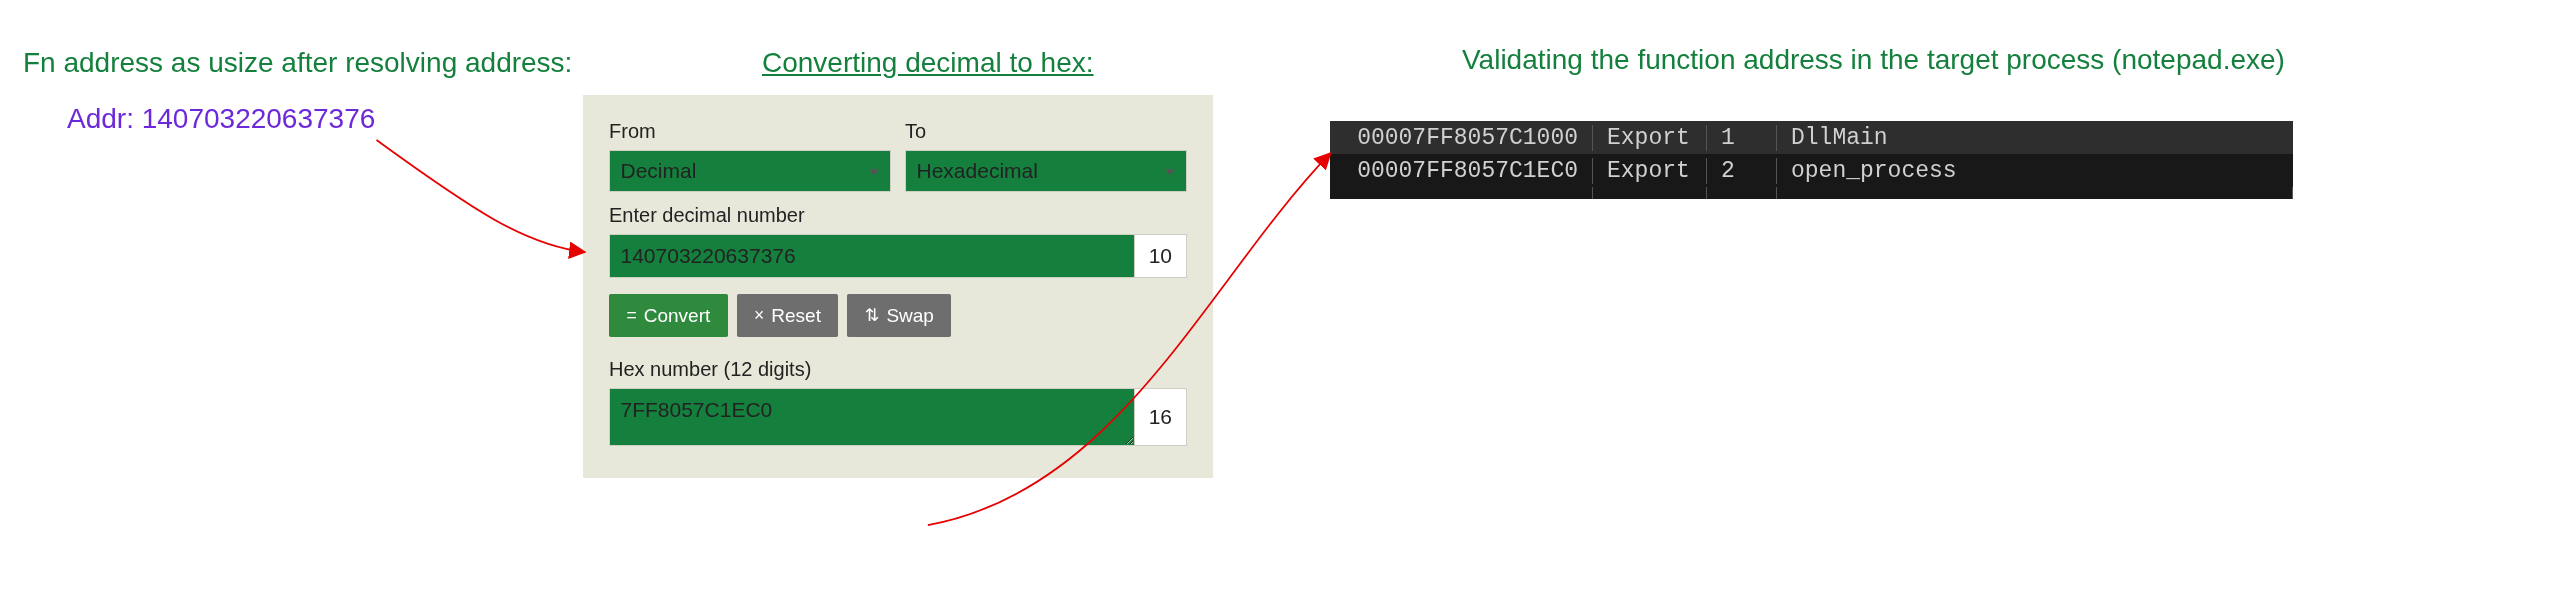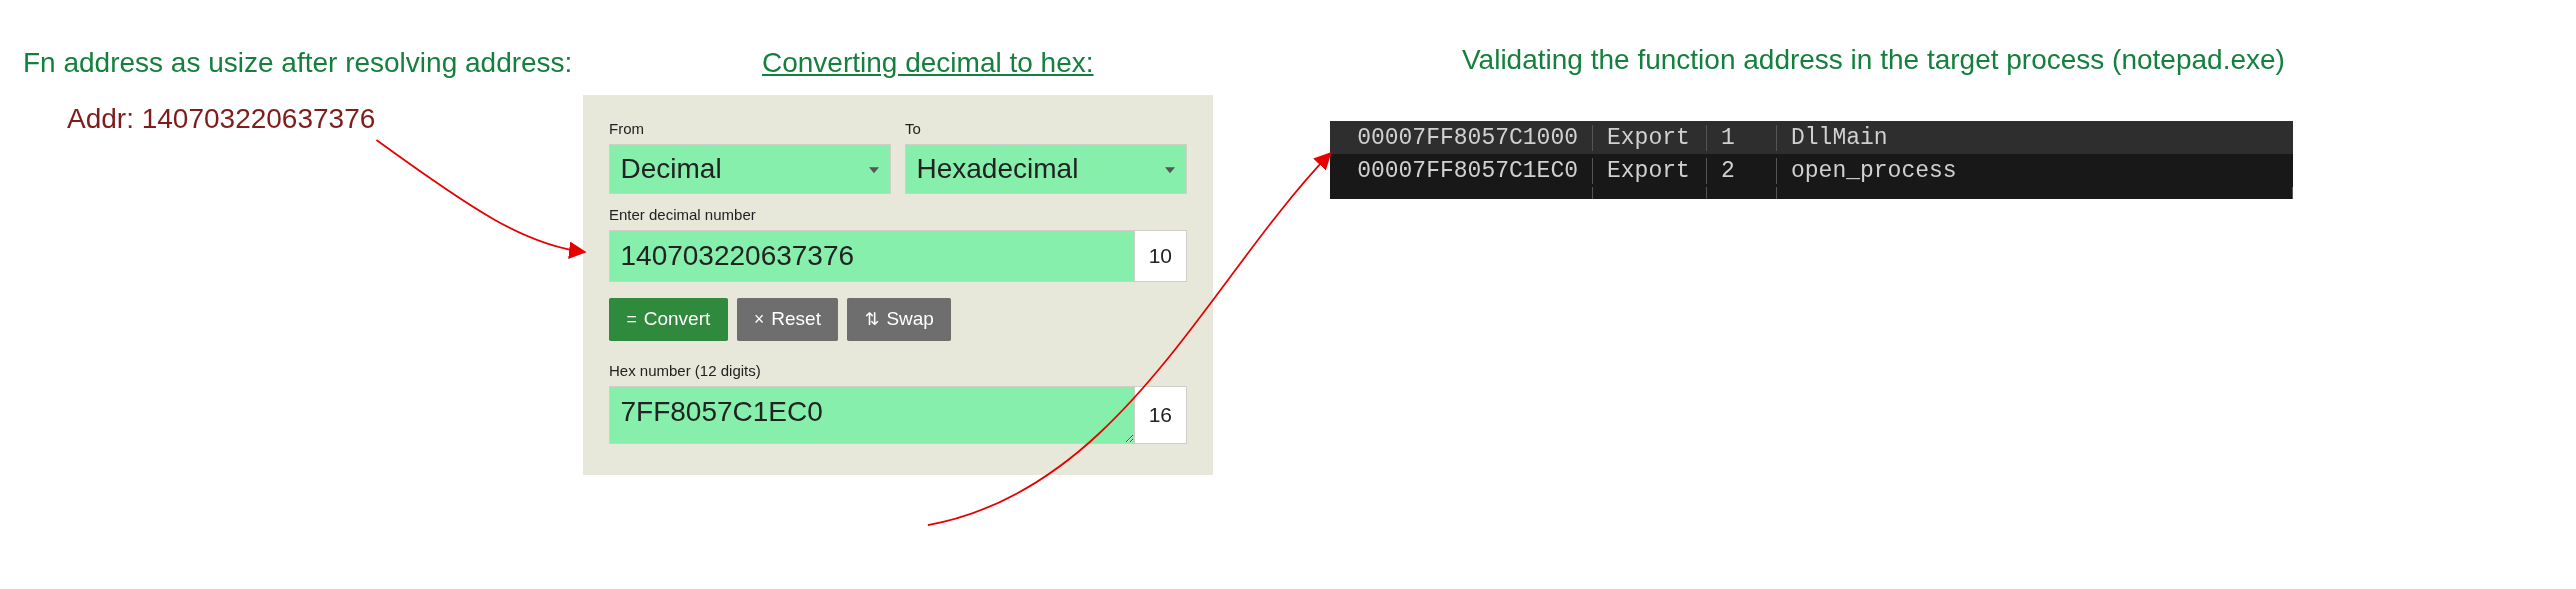--- a/index.html
+++ b/index.html
@@ -18,45 +18,45 @@
       font-weight: 400;
     }
     .annotation.a1 { left: 23px; top: 47px; }
     .annotation.a2 { left: 762px; top: 47px; text-decoration: underline; }
     .annotation.a3 { left: 1462px; top: 44px; }
     .addr-line {
       position: absolute;
       left: 67px;
       top: 103px;
       font-size: 28px;
-      color: #7f1d1d;
+      color: #6d28d9;
     }
     .addr-value { font-size: 28px; }
     
     .converter {
       position: absolute;
       left: 583px;
       top: 95px;
       width: 630px;
       background: #e8e8da;
       padding: 24.5px 26px 31.5px 26px;
     }
     .row { display: flex; gap: 14px; margin-bottom: 12.3px; }
     .col { flex: 1; display: flex; flex-direction: column; }
     .label {
-      font-size: 15px;
+      font-size: 20px;
       color: #222;
       margin-bottom: 7px;
     }
     select, input.textfield, textarea.textfield {
       width: 100%;
-      background: #86efac;
+      background: #15803d;
       border: 0.9px solid #cfcfc5;
       padding: 8.8px 10.5px;
-      font-size: 28px;
+      font-size: 21px;
       color: #222;
       font-family: inherit;
       appearance: none;
     }
     .select-wrap { position: relative; }
     .select-wrap::after {
       content: "";
       position: absolute;
       right: 12.3px;
       top: 50%;

